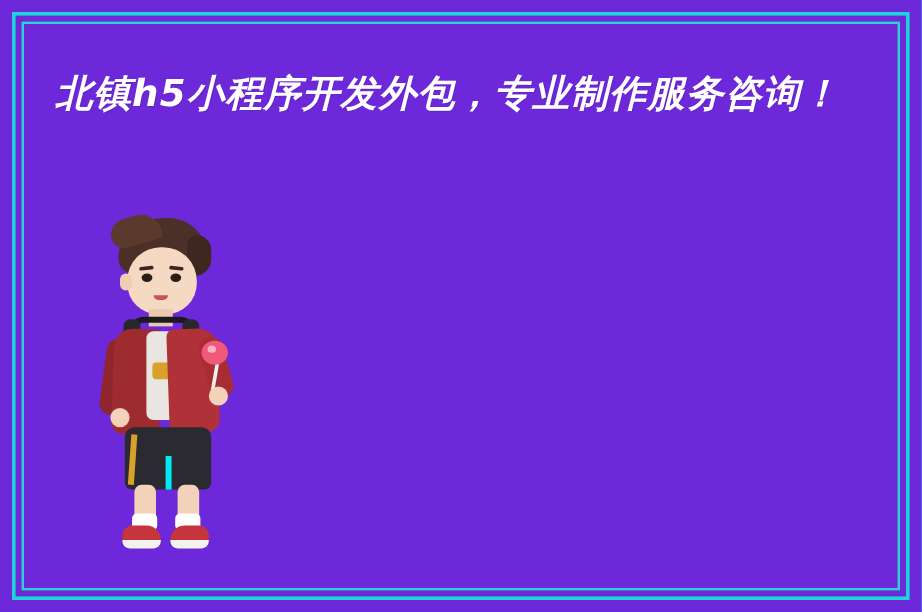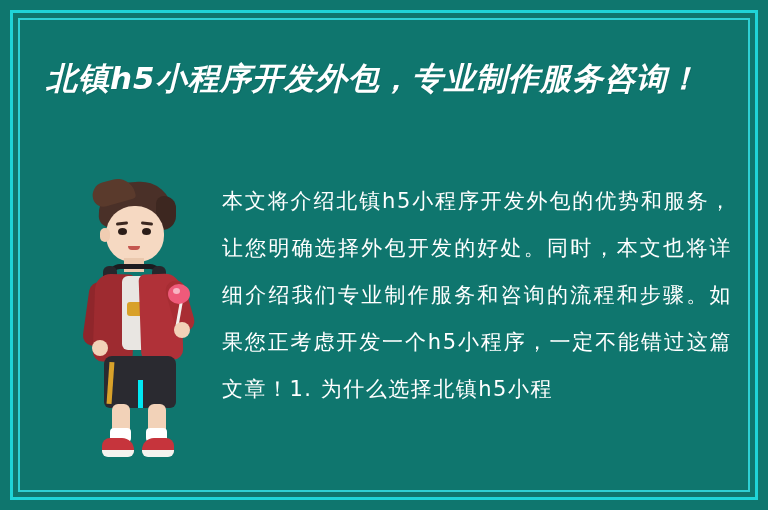--- a/index.html
+++ b/index.html
@@ -10,21 +10,21 @@
   body {
     width: 768px;
     height: 510px;
     overflow: hidden;
     font-family: "Liberation Sans", sans-serif;
   }
   .poster {
     position: relative;
     width: 768px;
     height: 510px;
-    background: #0f766e;
+    background: #6d28d9;
     box-sizing: border-box;
   }
   
   .frame-outer {
     position: absolute;
     left: 10px;
     top: 10px;
     right: 10px;
     bottom: 10px;
     border: 3px solid #1fd4d8;
@@ -285,15 +285,14 @@
     <div class="ch leg-l"></div>
     <div class="ch leg-r"></div>
     <div class="ch sock-l"></div>
     <div class="ch sock-r"></div>
     <div class="ch shoe-l"></div>
     <div class="ch shoe-r"></div>
     <div class="ch shoe-sole-l"></div>
     <div class="ch shoe-sole-r"></div>
   </div>
 
-  <div class="body-text">本文将介绍北镇h5小程序开发外包的优势和服务，让您明确选择外包开发的好处。同时，本文也将详细介绍我们专业制作服务和咨询的流程和步骤。如果您正考虑开发一个h5小程序，一定不能错过这篇文章！1. 为什么选择北镇h5小程</div>
 
 </div>
 
 </body></html>

